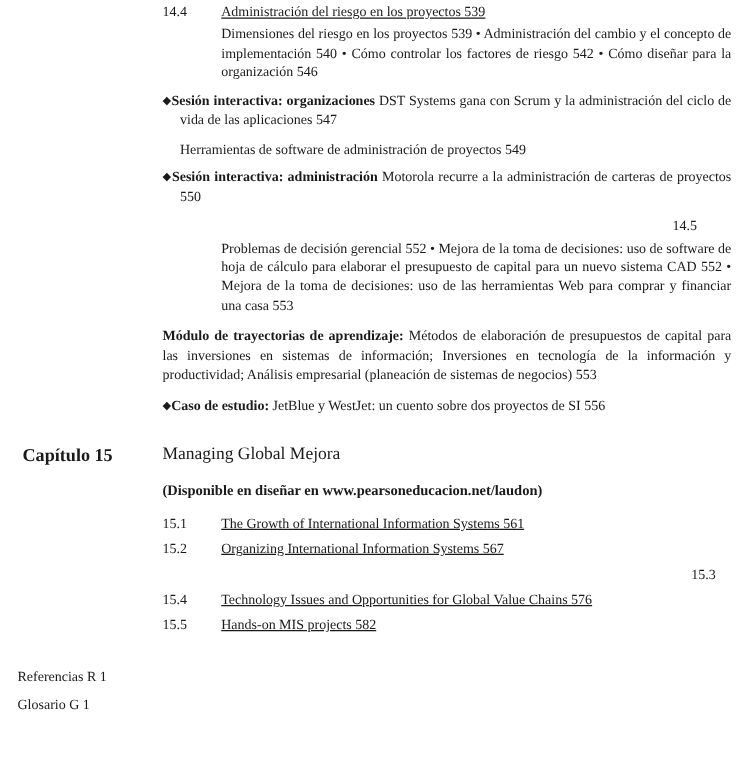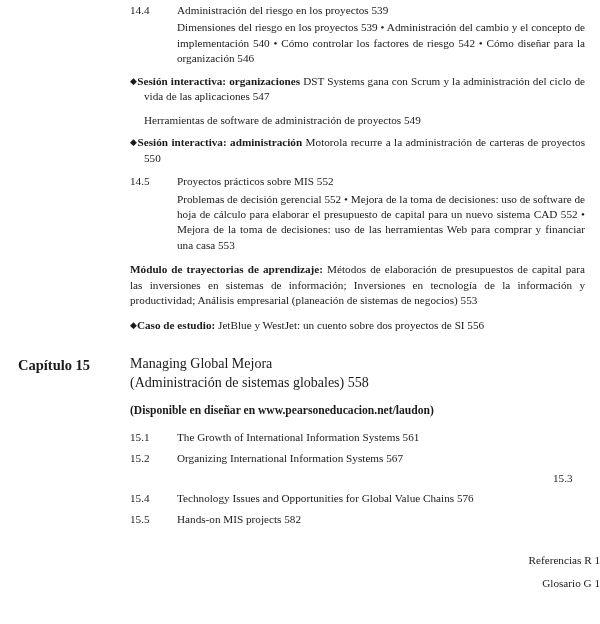--- a/index.html
+++ b/index.html
@@ -33,20 +33,21 @@
     display: flex;
     margin-top: 3px;
     justify-content: flex-end;
   }
   .sec-num {
     width: 47px;
     flex: 0 0 47px;
   }
   .sec-txt {
     flex: 1 1 auto;
+    text-decoration: underline;
   }
   .sub {
     margin-left: 47px;
     margin-top: 2px;
     text-align: justify;
   }
   .interactive {
     margin-left: 14px;
     text-indent: -14px;
     margin-top: 7px;
@@ -110,21 +111,20 @@
     margin-top: 5px;
   }
 
   
   .backmatter {
     margin-top: 26px;
     margin-left: 14px;
   }
   .backmatter div {
     margin-top: 7px;
-    text-align: right;
   }
 </style>
 </head>
 <body>
 
 <div class="page">
 
   <div class="body-block">
 
     <div class="sec-row">
@@ -137,40 +137,38 @@
       <span class="diamond">◆</span><b>Sesión interactiva: organizaciones</b> <span>DST Systems gana con Scrum y la administración del ciclo de vida de las aplicaciones  547</span>
     </div>
     <div class="sub" style="margin-left:14px;margin-top:8px;">Herramientas de software de administración de proyectos  549</div>
 
     <div class="interactive">
       <span class="diamond">◆</span><b>Sesión interactiva: administración</b> <span>Motorola recurre a la administración de carteras de proyectos  550</span>
     </div>
 
     <div class="sec-row" style="margin-top:8px;">
       <div class="sec-num">14.5</div>
-      <div class="sec-txt">Proyectos prácticos sobre MIS  552</div>
     </div>
     <div class="sub">Problemas de decisión gerencial 552 • Mejora de la toma de decisiones: uso de software de hoja de cálculo para elaborar el presupuesto de capital para un nuevo sistema CAD 552 • Mejora de la toma de decisiones: uso de las herramientas Web para comprar y financiar una casa 553</div>
 
     <div class="module">
       <b>Módulo de trayectorias de aprendizaje:</b> <span>Métodos de elaboración de presupuestos de capital para las inversiones en sistemas de información; Inversiones en tecnología de la información y productividad; Análisis empresarial (planeación de sistemas de negocios) 553</span>
     </div>
 
 
     <div class="case">
       <span class="diamond">◆</span><b>Caso de estudio:</b> <span>JetBlue y WestJet: un cuento sobre dos proyectos de SI  556</span>
     </div>
   </div>
 
   <div class="chapter">
     <div class="chapter-label">Capítulo 15</div>
     <div class="chapter-body">
       <div class="chapter-title">
         <div>Managing Global Mejora</div>
-        <div>(Administración de sistemas globales)  558</div>
       </div>
       <div class="chapter-avail">(Disponible en diseñar en www.pearsoneducacion.net/laudon)</div>
 
       <div class="chapter-secs">
         <div class="sec-row">
           <div class="sec-num">15.1</div>
           <div class="sec-txt">The Growth of International Information Systems  561</div>
         </div>
         <div class="sec-row">
           <div class="sec-num">15.2</div>

